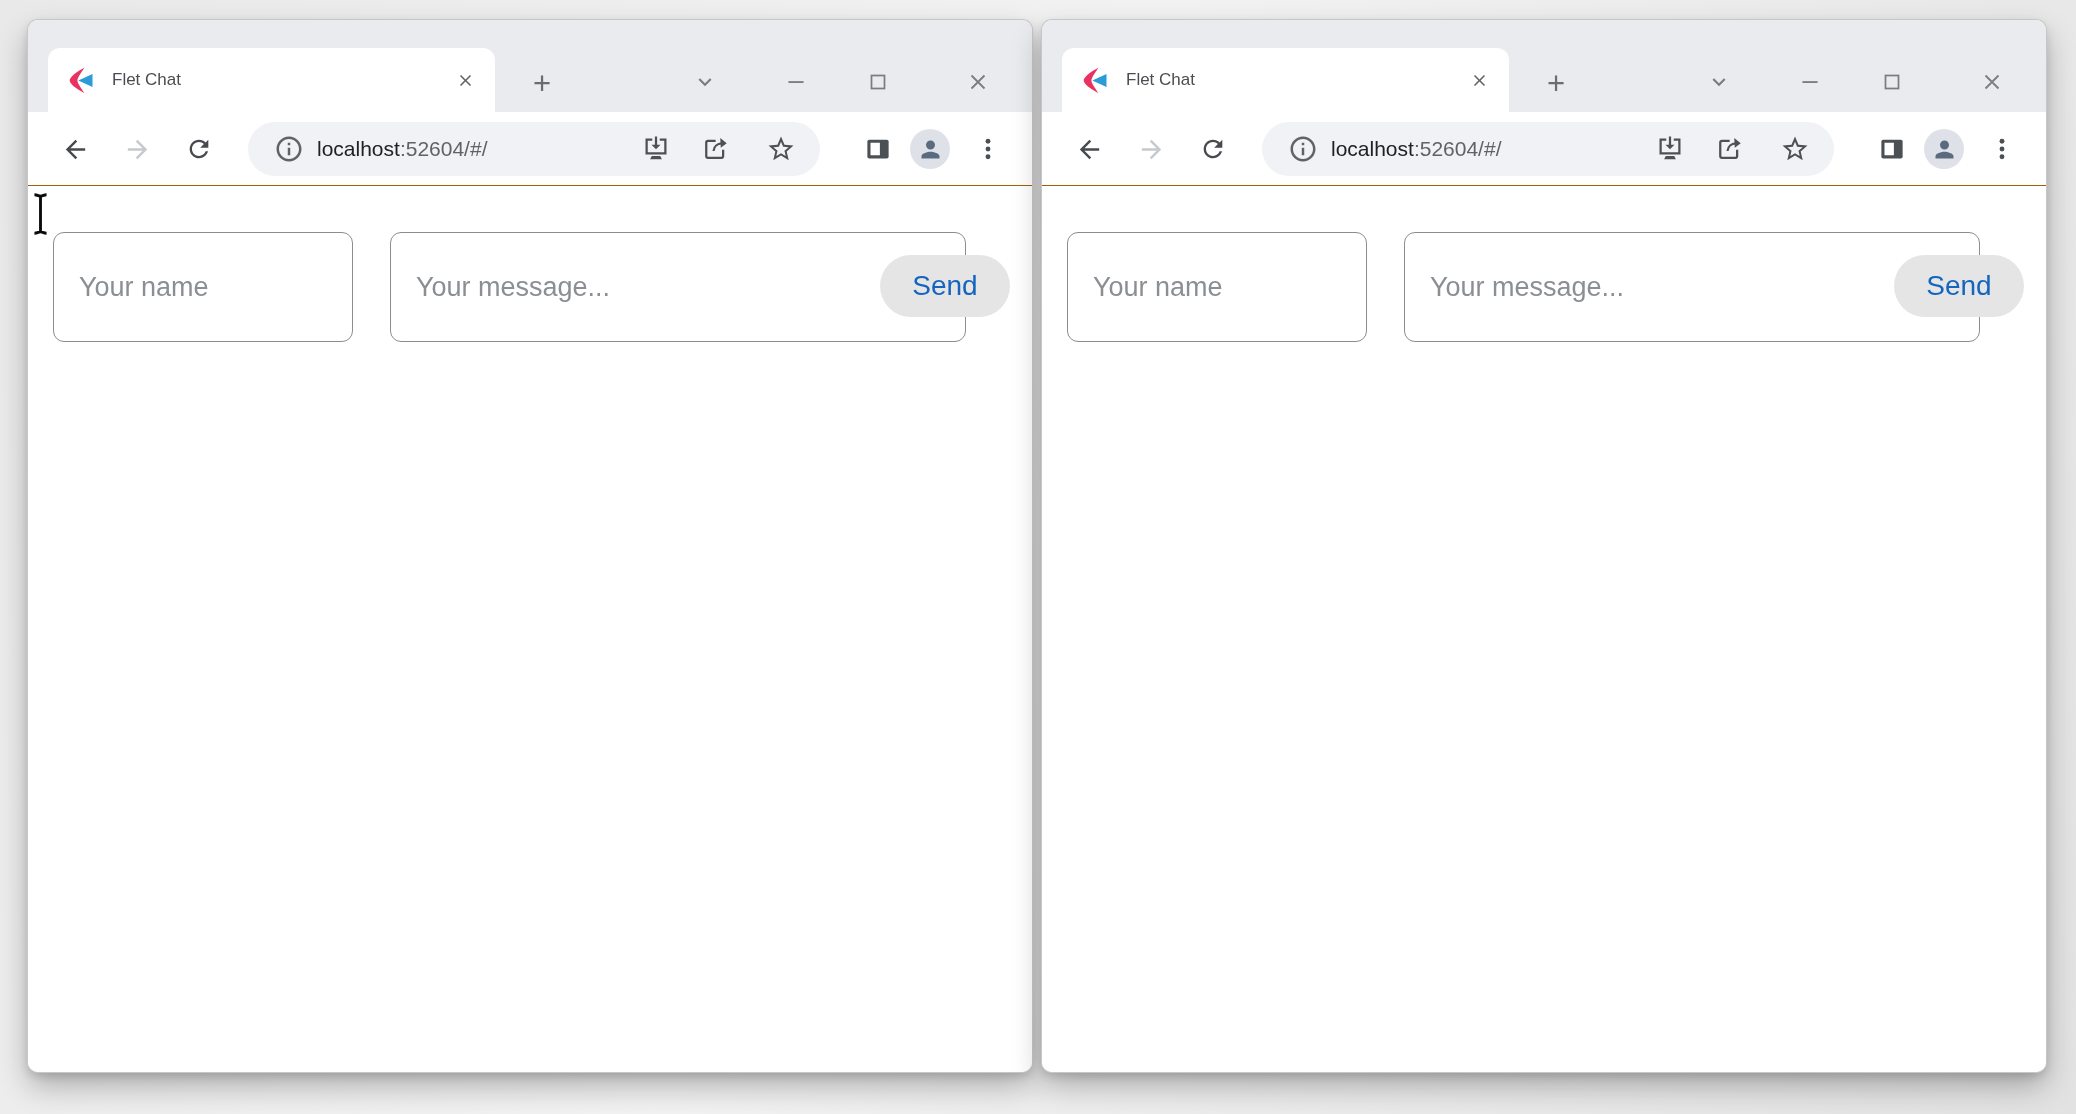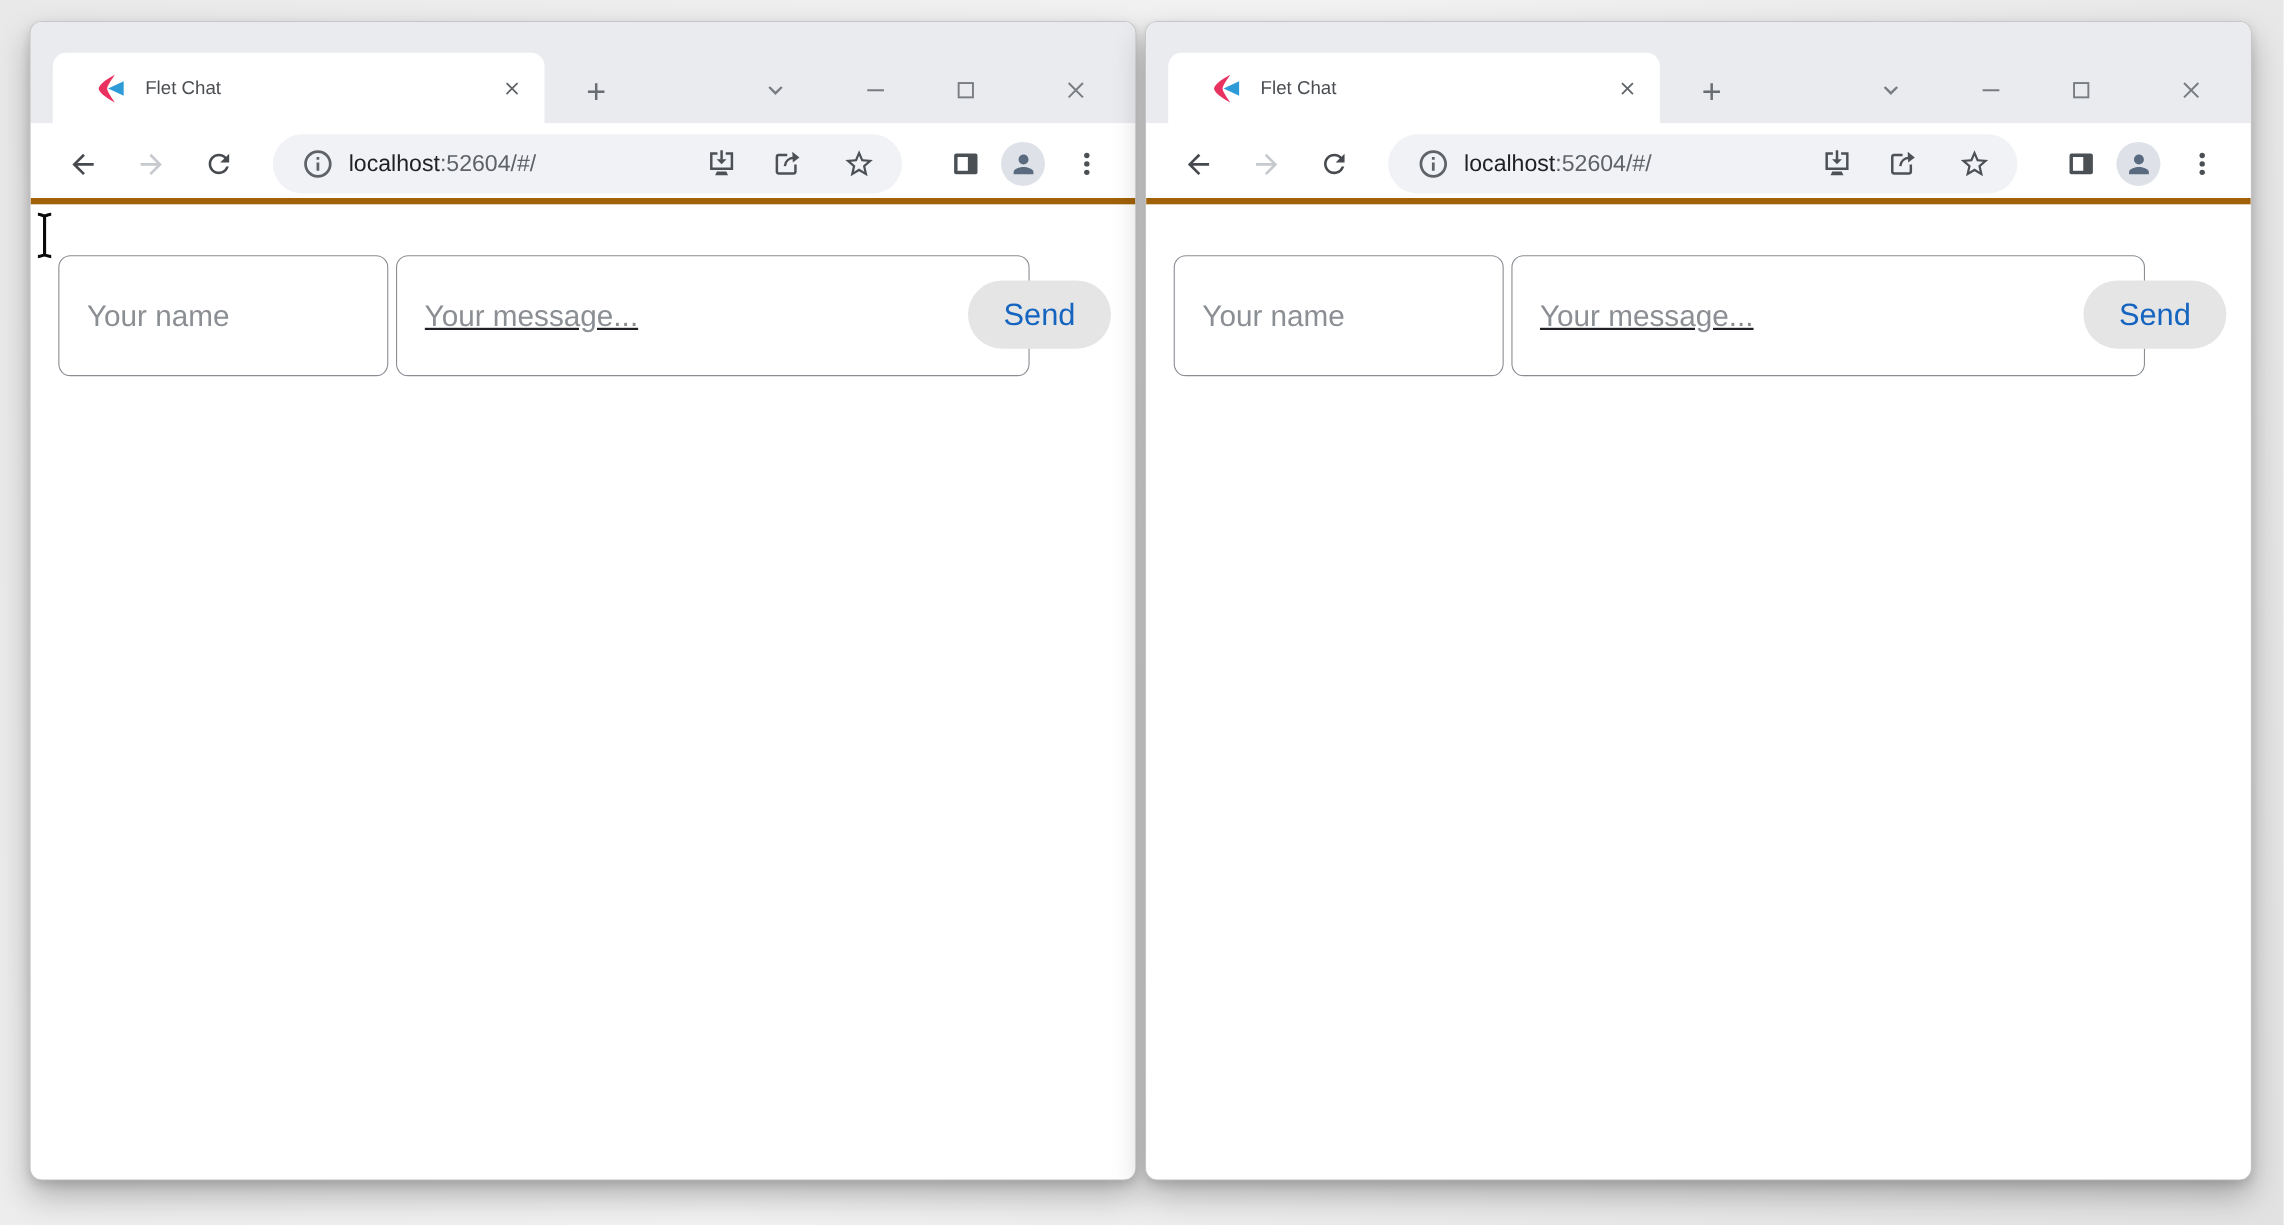--- a/index.html
+++ b/index.html
@@ -14,36 +14,36 @@
     box-shadow:0 0 0 1px #c7c7c7,0 14px 30px rgba(0,0,0,.28),0 4px 10px rgba(0,0,0,.14);
   }
   .window.left{left:28px;}
   .window.right{left:1042px;}
 
   
   .tabstrip{position:relative;height:92px;background:#e9ebef;border-radius:10px 10px 0 0;}
   .tab{
     position:absolute;left:20px;top:28px;width:447px;height:64px;background:#fff;
     border-radius:12px 12px 0 0;display:flex;align-items:center;
-    padding:0 14px 0 40px;box-sizing:border-box;
+    padding:0 14px 0 20px;box-sizing:border-box;
   }
   .favicon{width:27px;height:27px;flex:0 0 auto;}
   .tab-title{margin-left:17px;font-size:17px;color:#4a4d51;flex:1;white-space:nowrap;overflow:hidden;}
   .iconbtn{display:flex;align-items:center;justify-content:center;border-radius:50%;cursor:pointer;}
   .tab-close{width:32px;height:32px;color:#5f6368;}
   .newtab{position:absolute;left:492px;top:41px;width:44px;height:44px;
     font-size:31px;font-weight:400;color:#696d71;line-height:1;}
   .winctl{position:absolute;top:42px;width:40px;height:40px;color:#797d81;}
   .ctl-chevron{left:657px;}
   .ctl-min{left:748px;}
   .ctl-max{left:830px;}
   .ctl-close{left:930px;}
 
   
-  .toolbar{position:relative;height:74px;background:#fff;border-bottom:6px solid #a16207;box-sizing:border-box;text-decoration:underline;}
+  .toolbar{position:relative;height:74px;background:#fff;border-bottom:1px solid #a16207;box-sizing:border-box;text-decoration:underline;}
   .navbtn{position:absolute;top:7px;width:60px;height:60px;color:#46494d;}
   .nav-back{left:17px;}
   .nav-fwd{left:79px;color:#c6c9cd;}
   .nav-reload{left:141px;}
   .omnibox{
     position:absolute;left:220px;top:10px;width:572px;height:54px;
     background:#f0f2f5;border-radius:27px;display:flex;align-items:center;
   }
   .siteinfo{width:30px;height:30px;margin-left:26px;color:#5f6368;flex:0 0 auto;}
   .url{margin-left:13px;font-size:21px;white-space:nowrap;}
@@ -63,21 +63,21 @@
   
   .page{position:relative;height:886px;background:#fff;border-radius:0 0 10px 10px;}
   .field{
     position:absolute;top:46px;height:110px;box-sizing:border-box;
     border:1.6px solid #8a8e93;border-radius:11px;background:#fff;
     font-family:"Liberation Sans",sans-serif;font-size:27px;color:#202124;
     padding:0 25px;outline:none;
   }
   .field::placeholder{color:#8b8f94;opacity:1;}
   .name-field{left:25px;width:300px;}
-  .msg-field{left:332px;width:576px;text-decoration:underline;}
+  .msg-field{left:362px;width:576px;}
   .send-btn{
     position:absolute;left:852px;top:69px;width:130px;height:62px;border:none;
     border-radius:31px;background:#e5e5e5;color:#1565c0;font-size:28px;
     font-family:"Liberation Sans",sans-serif;cursor:pointer;
   }
   .ibeam{position:absolute;left:31px;top:192px;width:19px;height:44px;z-index:9;}
   svg{display:block;}
 </style>
 </head>
 <body>

